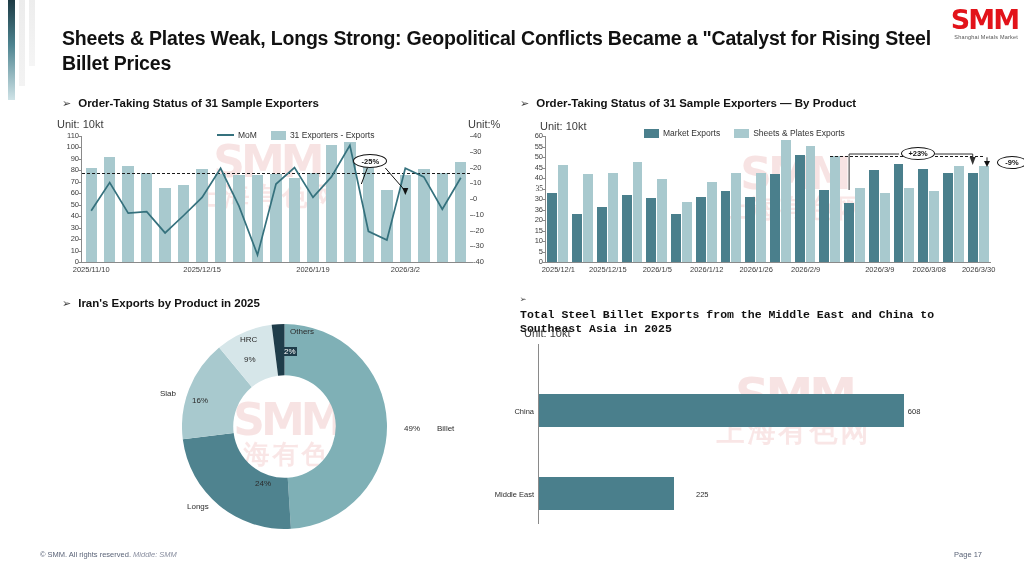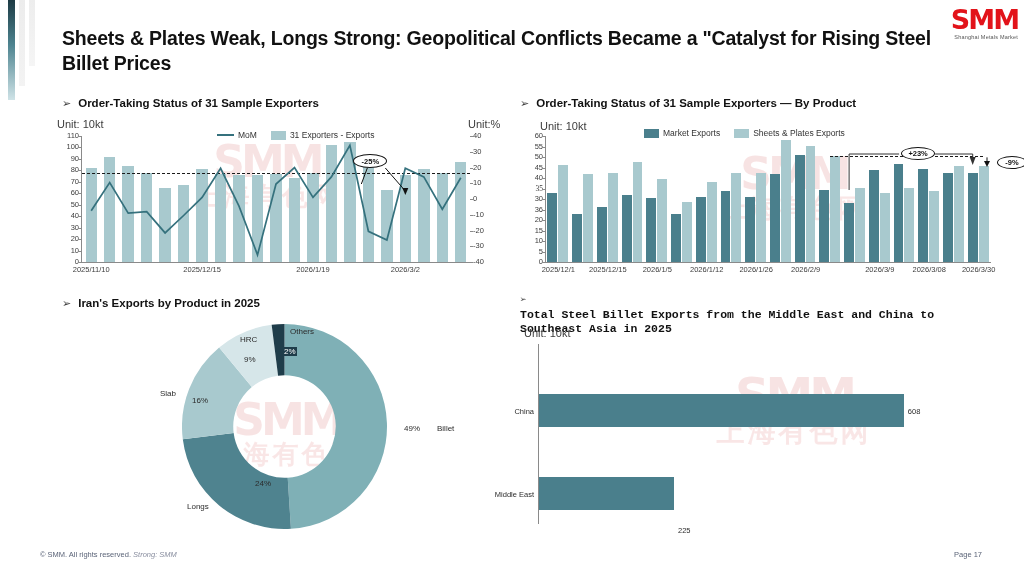--- a/index.html
+++ b/index.html
@@ -363,23 +363,23 @@
     <div class="w1" style="font-size:48px;">SMM</div>
     <div class="w2" style="font-size:28px;">上海有色网</div>
   </div>
   <div class="vline" id="br-axis" style="left:14px; top:10px; height:180px;"></div>
   <div id="br-bars">
       <div class="hbar" style="left:15px; top:60px; width:364.8px; height:33px; background:#4a7f8c;"></div>
       <div class="hbar-lab" style="left: -46px; top: 72.5px; width: 56px; text-align: right;">China</div>
       <div class="hbar-val" style="left:383.8px; top:72.5px;">608</div>
       <div class="hbar" style="left:15px; top:143px; width:135px; height:33px; background:#4a7f8c;"></div>
       <div class="hbar-lab" style="left: -46px; top: 155.5px; width: 56px; text-align: right;">Middle East</div>
-      <div class="hbar-val" style="left:154px; top:155.5px;margin-top:36px;">225</div>
+      <div class="hbar-val" style="left:172px; top:155.5px;">225</div>
     </div>
 </div>
 
 <div class="footer">
   <div class="copy">
     <span>© SMM. All rights reserved.</span>
-    <em>Strong: SMM</em>
+    <em>Middle: SMM</em>
   </div>
   <div class="pg">Page 17</div>
 </div>
 
 </body></html>

